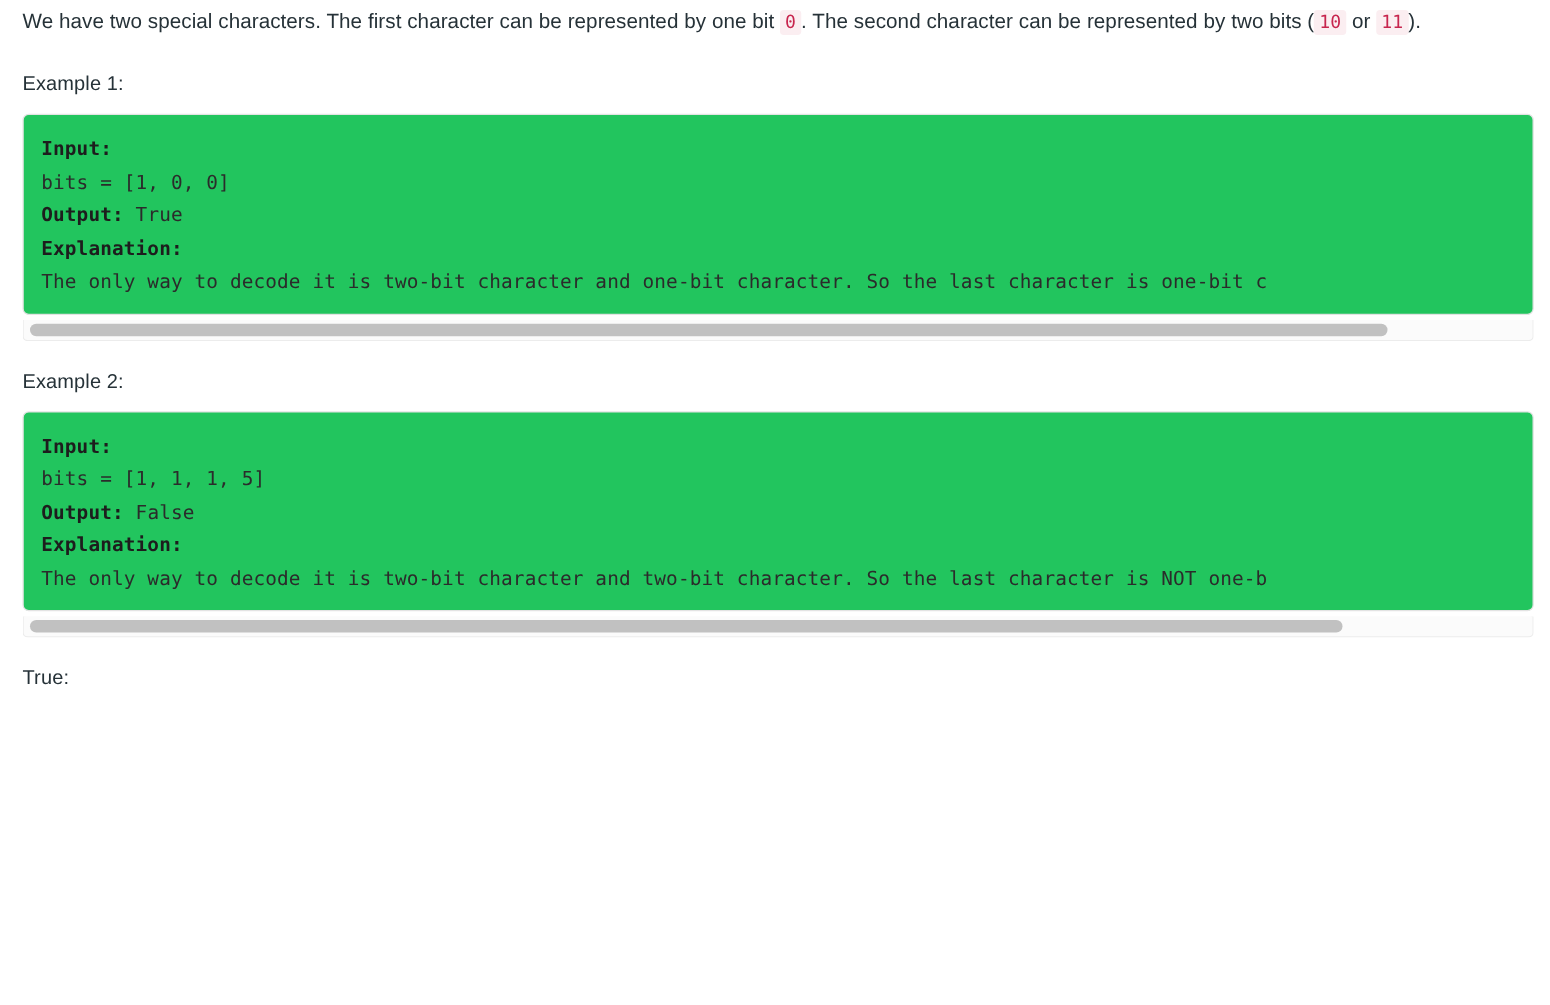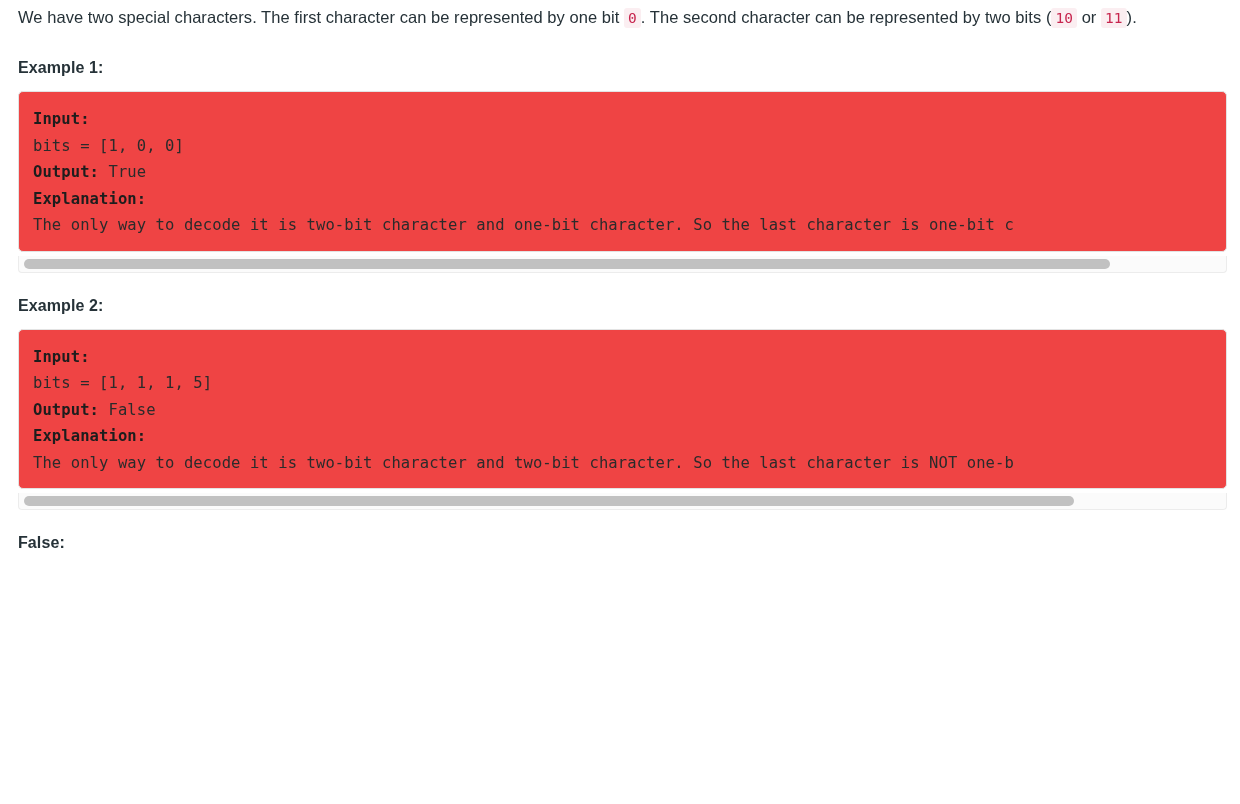--- a/index.html
+++ b/index.html
@@ -43,38 +43,38 @@
     background: #fbeef1;
     border-radius: 3px;
     padding: 2px 4px;
     white-space: pre;
   }
 
   
   h3.section-title {
     margin: 0;
     font-size: 16px;
-    font-weight: bold;
+    font-weight: normal;
     color: #263238;
     letter-spacing: 0.1px;
   }
   .title-ex1 { padding-top: 24px; }
   .title-ex2 { padding-top: 24px; }
   .title-note { padding-top: 24px; }
 
   
   .codewrap {
     margin-top: 14px;
     width: 1209px;
     box-sizing: border-box;
   }
   .codebox {
     position: relative;
     box-sizing: border-box;
-    background: #ef4444;
+    background: #22c55e;
     border: 1px solid #e3e3e3;
     border-radius: 5px;
     overflow: hidden;
     padding: 14px 0 12px 0;
   }
   pre.codetext {
     margin: 0;
     padding: 0 14px;
     font-family: "DejaVu Sans Mono", "Liberation Mono", monospace;
     font-size: 15.5px;
@@ -157,17 +157,17 @@
 <span>bits = [1, 1, 1, 5]</span>
 <b>Output:</b> <span>False</span>
 <b>Explanation:</b>
 <span>The only way to decode it is two-bit character and two-bit character. So the last character is NOT one-b</span></pre>
     </div>
     <div class="scrollbar-track">
       <div class="scrollbar-thumb" style="left: 0.4%; width: 87%;"></div>
     </div>
   </div>
 
-  <h3 class="section-title title-note">False:</h3>
+  <h3 class="section-title title-note">True:</h3>
   <ul class="notes">
   </ul>
 
 </div>
 
 </body></html>

